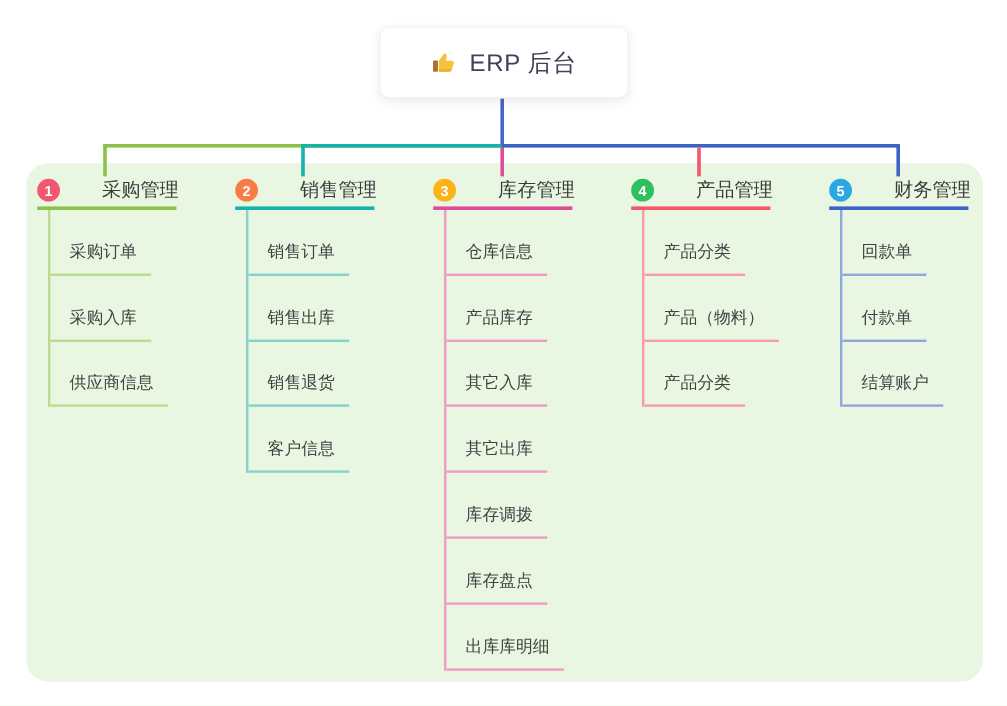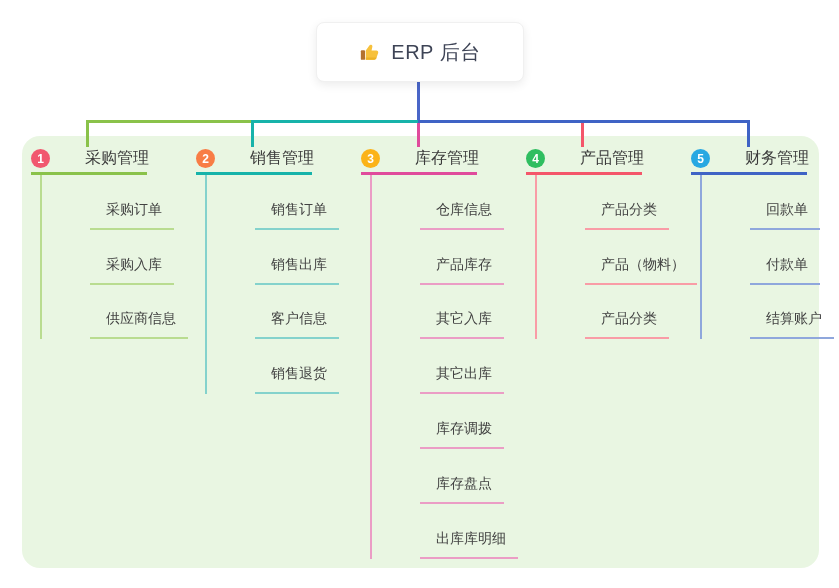--- a/index.html
+++ b/index.html
@@ -45,21 +45,21 @@
     width:19px; height:19px; border-radius:50%;
     background:var(--bc); color:#fff; font-size:12px; font-weight:700;
     display:flex; align-items:center; justify-content:center; flex:0 0 auto;
   }
   .branch-label { font-size:16px; color:#3b3b3b; white-space:nowrap;margin-left:26px; }
 
   .children {
     margin-left:9px;
     border-left:2px solid var(--lc);
   }
-  .child-row { height:54.8px; display:flex; align-items:flex-end;padding-left:48px; }
+  .child-row { height:54.8px; display:flex; align-items:flex-end; }
   .child-label {
     display:inline-block; white-space:nowrap;
     font-size:14px; color:#424242;
     padding:0 12px 9px 16px;
     border-bottom:2px solid var(--lc);
   }
 </style>
 </head>
 <body>
 
@@ -112,24 +112,24 @@
       <span class="branch-label">销售管理</span>
     </div>
     <div class="children">
       <div class="child-row">
           <span class="child-label">销售订单</span>
         </div>
       <div class="child-row">
           <span class="child-label">销售出库</span>
         </div>
       <div class="child-row">
-          <span class="child-label">客户信息</span>
+          <span class="child-label">销售退货</span>
         </div>
       <div class="child-row">
-          <span class="child-label">销售退货</span>
+          <span class="child-label">客户信息</span>
         </div>
     </div>
   </div>
 
   <div class="branch" style="left: 361px; --c: #e04b9c; --lc: #eb9dc5; --bc: #fbb318;">
     <div class="branch-header">
       <span class="badge">3</span>
       <span class="branch-label">库存管理</span>
     </div>
     <div class="children">

